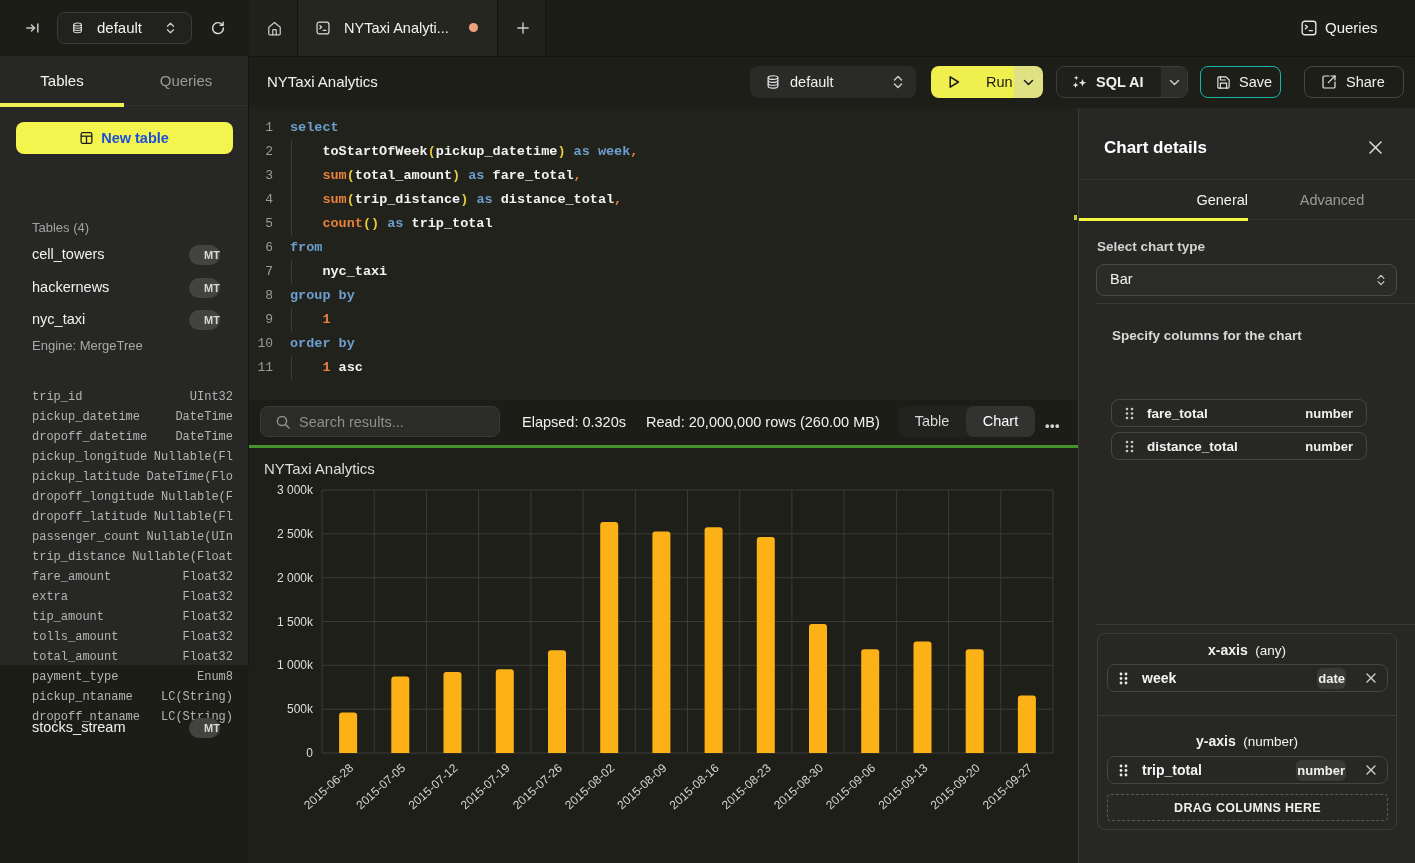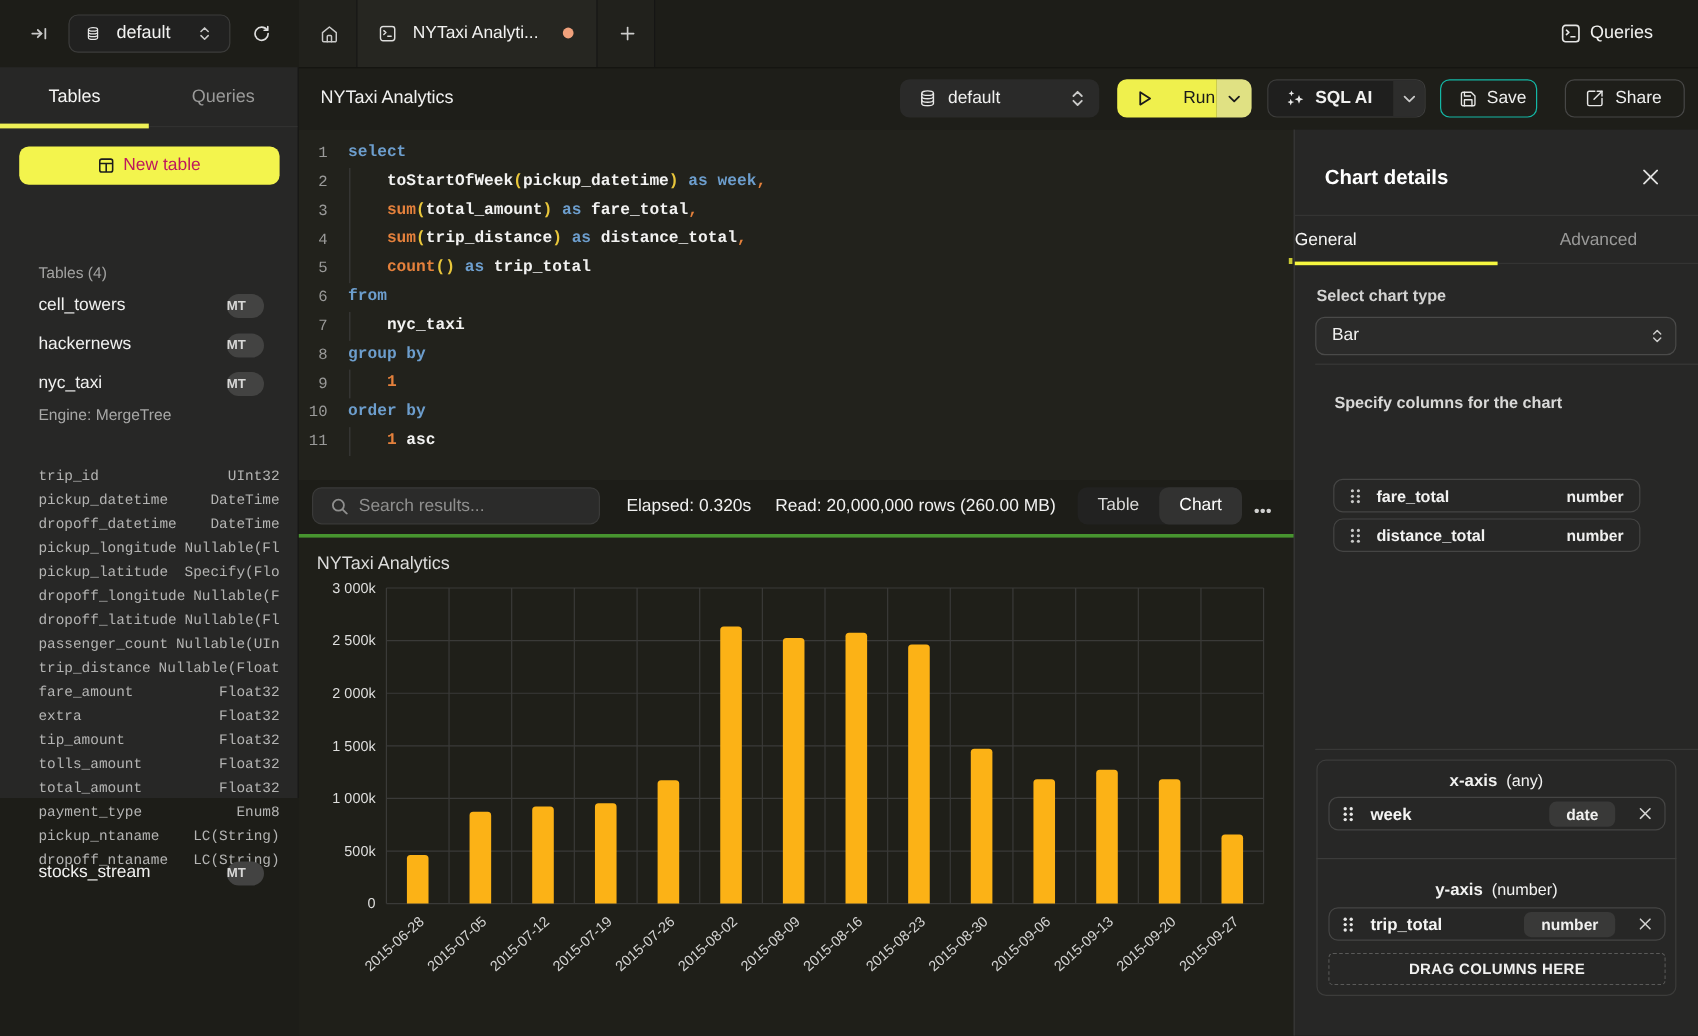--- a/index.html
+++ b/index.html
@@ -13,26 +13,26 @@
 #homecell { position:absolute; left:249px; top:0; width:49px; height:56px; border-right:1px solid #151514; }
 #activetab { position:absolute; left:298px; top:0; width:200px; height:56px; background:#262621; border-right:1px solid #151514; }
 #pluscell { position:absolute; left:498px; top:0; width:48px; height:56px; border-right:1px solid #151514; }
 .ddbox { position:absolute; left:57px; top:12px; width:135px; height:32px; border:1px solid #3c3c3b; background:#212120; border-radius:8px; }
 
 #sidebar { position:absolute; left:0; top:56px; width:249px; height:609px; background:#272726; border-right:1px solid #151514; }
 #sbtabs { position:absolute; left:0; top:0; width:248px; height:50px; border-bottom:1px solid #313130; }
 #sbtabs .yellowline { position:absolute; left:0; top:47px; width:124px; height:4px; background:#eef056; }
 .sbtab { position:absolute; top:0; width:124px; height:50px; line-height:50px; text-align:center; font-size:15px; font-weight:500; }
 #newtable { position:absolute; left:16px; top:66px; width:217px; height:32px; background:#f3f44d; border-radius:8px;
-  color:#be185d; font-size:14.5px; font-weight:400; display:flex; align-items:center; justify-content:center; gap:8px; }
+  color:#1d4ed8; font-size:14.5px; font-weight:700; display:flex; align-items:center; justify-content:center; gap:8px; }
 #sbsearch { position:absolute; left:16px; top:115px; width:217px; height:31px; border:1px solid #434342; border-radius:8px;
   display:flex; align-items:center; padding-left:13px; gap:9px; color:#8f8f8e; font-size:14.5px; }
 .tname { position:absolute; left:32px; color:#f1f1f0; font-size:14.5px; }
 .mtpill { position:absolute; left:189px; width:31px; height:20px; background:#434342; border-radius:10px;
-  color:#d8d8d7; font-size:11px; font-weight:700; text-align:left; line-height:20px; }
+  color:#d8d8d7; font-size:11px; font-weight:700; text-align:right; line-height:20px; }
 .colrow { position:absolute; left:32px; width:201px; font-family:"Liberation Mono",monospace; font-size:12px;
   color:#b4b4b3; white-space:nowrap;margin-top:24px; }
 .colrow span { float:right; }
 
 #toolbar { position:absolute; left:249px; top:56px; width:1166px; height:52px; background:#1e1e19; }
 .btn { position:absolute; top:10px; height:32px; border-radius:8px; display:flex; align-items:center; color:#f0f0ef; font-size:14.5px; }
 
 #editor { position:absolute; left:249px; top:108px; width:829px; height:292px; background:#22221c;
   font-family:"Liberation Mono",monospace; font-size:13.5px; }
 .ln { position:absolute; width:24px; text-align:right; color:#9a9a99; font-size:13px; }
@@ -44,21 +44,21 @@
 .guide { position:absolute; left:42px; width:1px; background:#3b3b3a; }
 
 #results { position:absolute; left:249px; top:400px; width:829px; height:45px; background:#1d1d18; }
 #greenline { position:absolute; left:249px; top:445px; width:829px; height:3px; background:#47942f; z-index:5; }
 
 #chart { position:absolute; left:249px; top:446px; width:829px; height:417px; background:#1f1f19; }
 
 #panel { position:absolute; left:1078px; top:108px; width:337px; height:755px; background:#272726; border-left:1px solid #3a3a39; }
 .prow { position:absolute; border:1px solid #454544; border-radius:8px; display:flex; align-items:center; }
 .typ { margin-left:auto; font-weight:700; font-size:13px; color:#f0f0ef; }
-.pill { background:#393938; border-radius:6px; font-weight:700; font-size:13px; color:#f0f0ef; padding:3px 14px; }
+.pill { background:#393938; border-radius:6px; font-weight:700; font-size:13px; color:#f0f0ef; padding:3px 1px; }
 </style>
 </head>
 <body>
 <div id="topbar">
 
   <svg class="abs" style="left:26px;top:22px" width="13" height="12" viewBox="0 0 13 12" fill="none" stroke="#c9c9c8" stroke-width="1.5" stroke-linecap="round">
     <line x1="0.8" y1="6" x2="8.5" y2="6"></line>
       <path d="M5.5 3l3 3-3 3"></path>
       <line x1="11.8" y1="2" x2="11.8" y2="10"></line>
   </svg>
@@ -128,21 +128,21 @@
     <div class="mtpill" style="top:189px">MT</div>
   <div class="tname" style="top:223px">hackernews</div>
     <div class="mtpill" style="top:222px">MT</div>
   <div class="tname" style="top:255px">nyc_taxi</div>
     <div class="mtpill" style="top:254px">MT</div>
   <div class="abs" style="left:32px;top:282px;color:#a8a8a7;font-size:13px">Engine: MergeTree</div>
   <div class="colrow" style="top:310px">trip_id<span>UInt32</span></div>
   <div class="colrow" style="top:330px">pickup_datetime<span>DateTime</span></div>
   <div class="colrow" style="top:350px">dropoff_datetime<span>DateTime</span></div>
   <div class="colrow" style="top:370px">pickup_longitude<span>Nullable(Fl</span></div>
-  <div class="colrow" style="top:390px">pickup_latitude<span>Specify(Flo</span></div>
+  <div class="colrow" style="top:390px">pickup_latitude<span>DateTime(Flo</span></div>
   <div class="colrow" style="top:410px">dropoff_longitude<span>Nullable(F</span></div>
   <div class="colrow" style="top:430px">dropoff_latitude<span>Nullable(Fl</span></div>
   <div class="colrow" style="top:450px">passenger_count<span>Nullable(UIn</span></div>
   <div class="colrow" style="top:470px">trip_distance<span>Nullable(Float</span></div>
   <div class="colrow" style="top:490px">fare_amount<span>Float32</span></div>
   <div class="colrow" style="top:510px">extra<span>Float32</span></div>
   <div class="colrow" style="top:530px">tip_amount<span>Float32</span></div>
   <div class="colrow" style="top:550px">tolls_amount<span>Float32</span></div>
   <div class="colrow" style="top:570px">total_amount<span>Float32</span></div>
   <div class="colrow" style="top:590px">payment_type<span>Enum8</span></div>
@@ -324,21 +324,21 @@
 </svg>
 </div>
 <div id="panel">
   <div class="abs" style="left:25px;top:30px;color:#fff;font-size:17px;font-weight:700">Chart details</div>
   <svg class="abs" style="left:290px;top:33px" width="13" height="13" viewBox="0 0 13 13" stroke="#e0e0df" stroke-width="1.5" stroke-linecap="round">
     <line x1="1" y1="1" x2="12" y2="12"></line>
       <line x1="12" y1="1" x2="1" y2="12"></line>
   </svg>
   <div class="abs" style="left:0;top:71px;width:337px;height:1px;background:#343433"></div>
   <div class="abs" style="left:0;top:111px;width:337px;height:1px;background:#343433"></div>
-  <div class="abs" style="left:0;top:84px;width:169px;text-align:left;color:#f4f4f3;font-size:14.5px">General</div>
+  <div class="abs" style="left:0;top:84px;width:169px;text-align:right;color:#f4f4f3;font-size:14.5px">General</div>
   <div class="abs" style="left:169px;top:84px;width:168px;text-align:center;color:#9a9a99;font-size:14.5px">Advanced</div>
   <div class="abs" style="left:0;top:110px;width:169px;height:3px;background:#f6f740"></div>
   <div class="abs" style="left:18px;top:131px;color:#d3d3d2;font-size:13.5px;font-weight:600">Select chart type</div>
   <div class="abs" style="left:17px;top:156px;width:301px;height:32px;background:#2b2b2a;border:1px solid #4a4a49;border-radius:8px"></div>
   <div class="abs" style="left:31px;top:163px;color:#f2f2f1;font-size:14.5px">Bar</div>
   <svg class="abs" style="left:297px;top:166px" width="10" height="12" viewBox="0 0 12 14" fill="none" stroke="#c9c9c8" stroke-width="1.5" stroke-linecap="round" stroke-linejoin="round">
     <path d="M2.5 5l3.5-3.5L9.5 5"></path>
       <path d="M2.5 9l3.5 3.5L9.5 9"></path>
   </svg>
   <div class="abs" style="left:17px;top:195px;width:320px;height:1px;background:#383837"></div>

